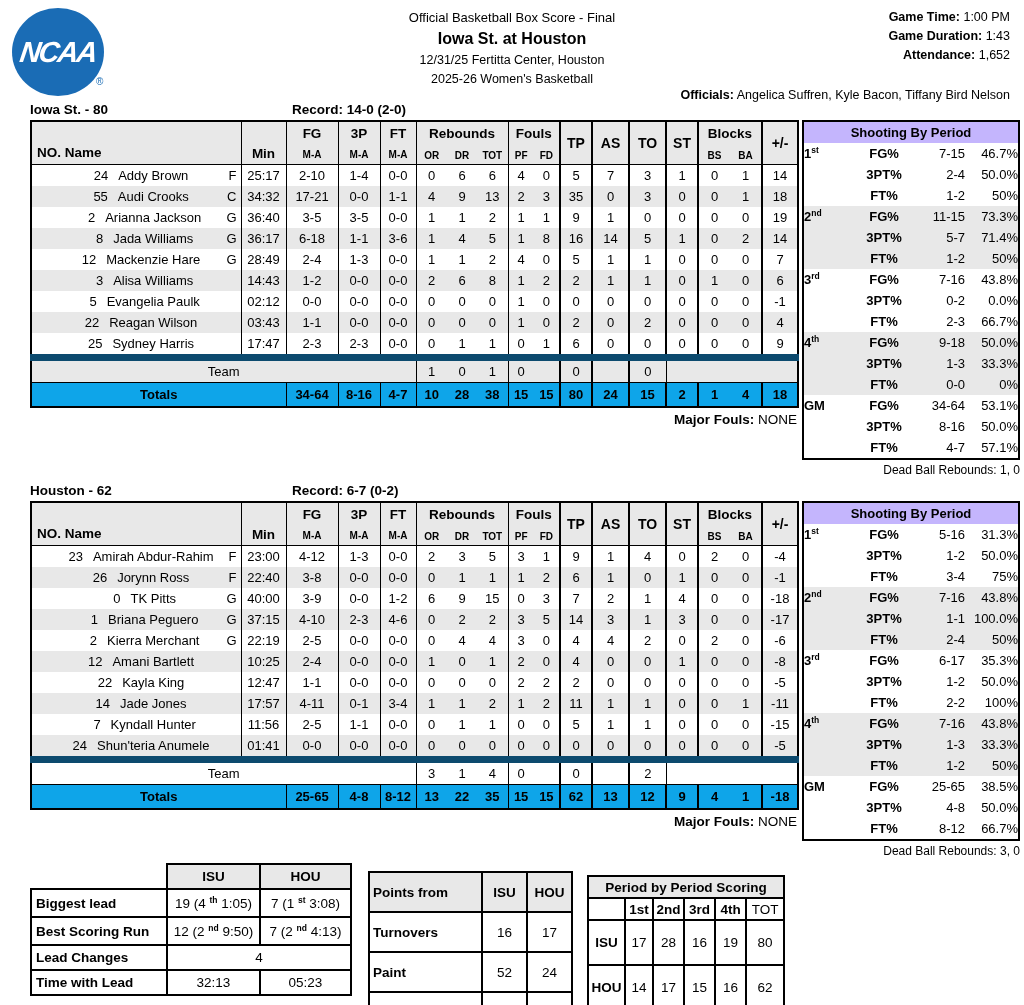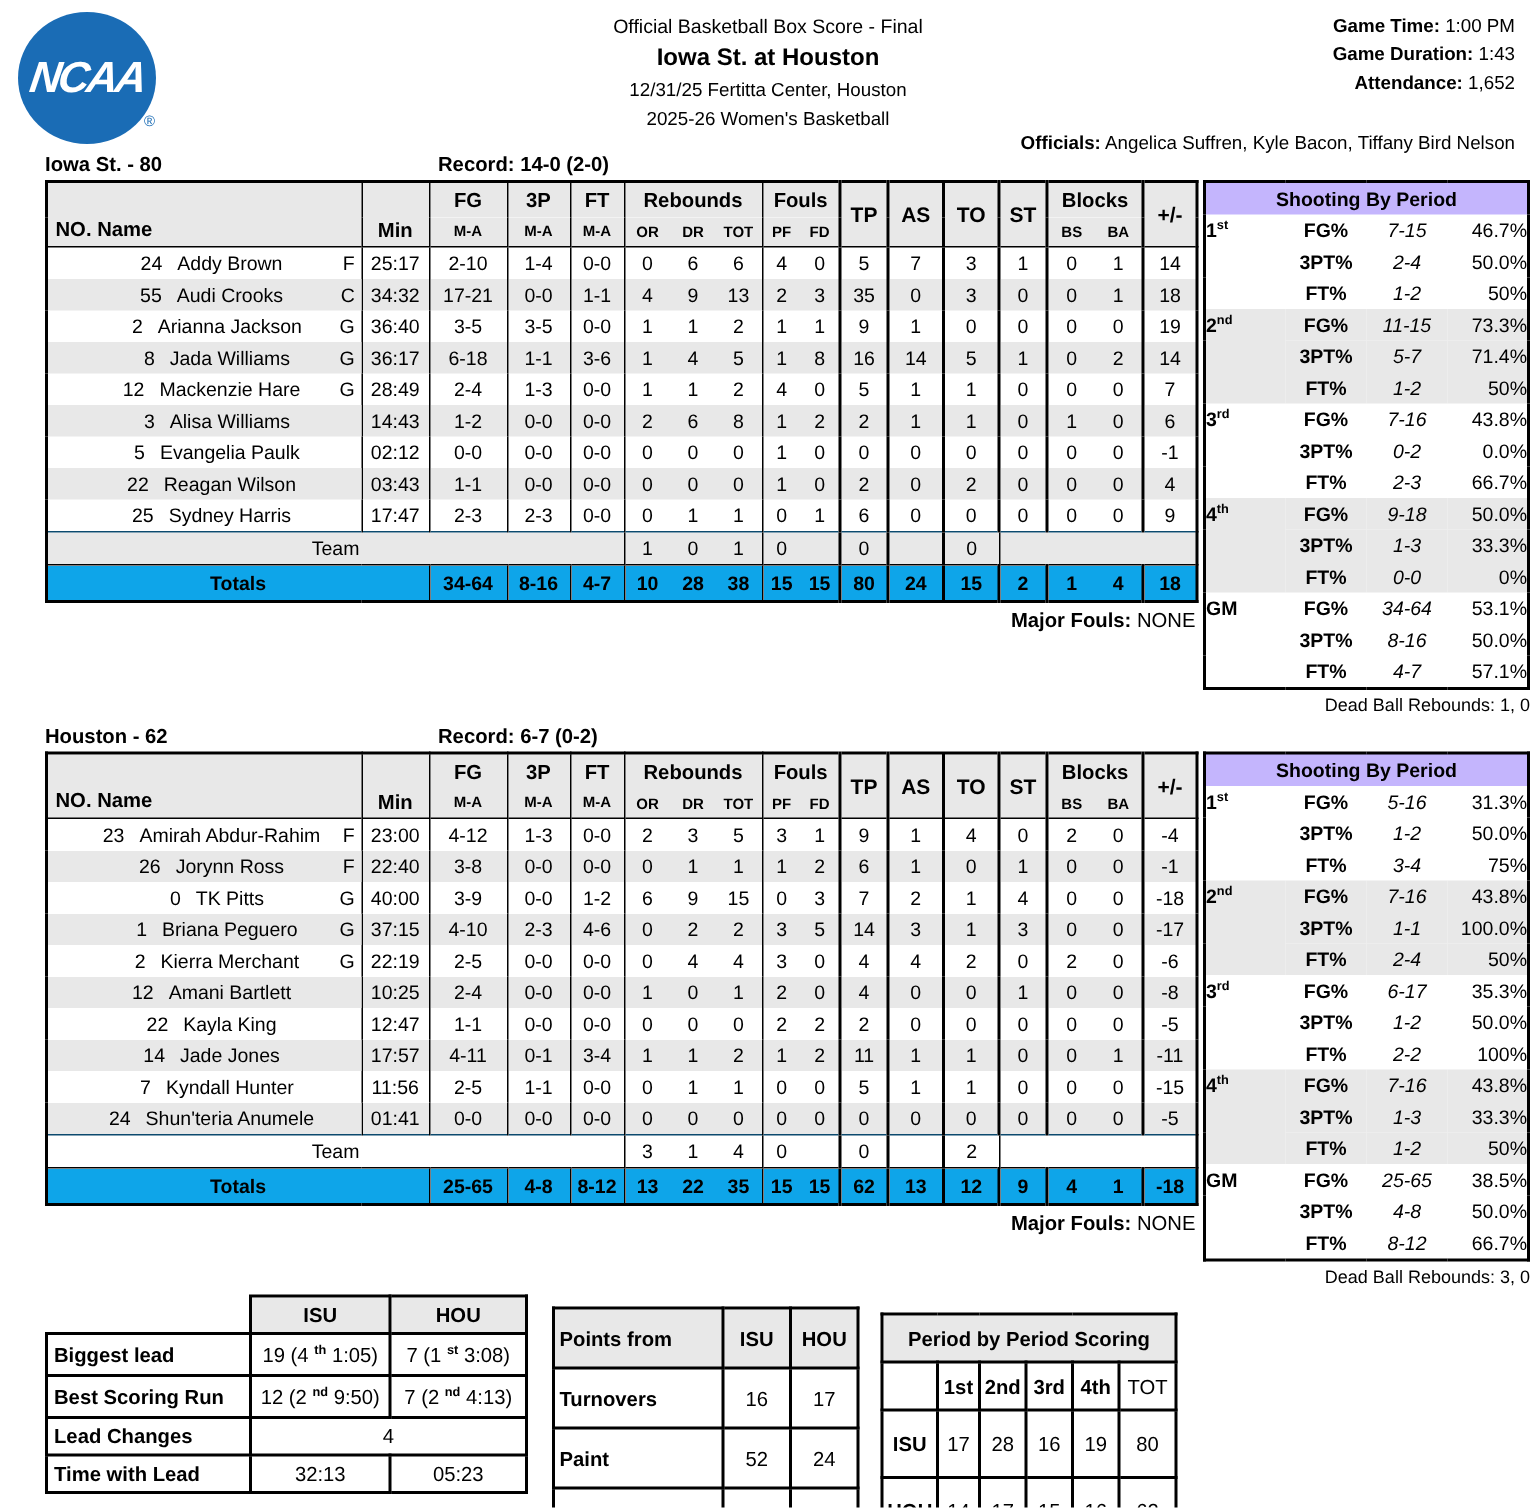--- a/index.html
+++ b/index.html
@@ -39,54 +39,54 @@
   table.box th.g-lbl { font-size:13.5px; }
   table.box .hr2 .ma { font-size:10px; }
   table.box .hr2 .s3, table.box .hr2 .s2 { font-size:10px; font-weight:bold; }
   tbody tr:first-child td { border-top:1px solid #000; }
   .s3 { display:inline-block; width:33.3%; text-align:center; }
   .s2 { display:inline-block; width:50%; text-align:center; }
   td.c-name { text-align:left; position:relative;margin-left:40px; }
   .no { display:inline-block; width:24px; text-align:right; margin-right:10px; }
   .pos { position:absolute; right:4px; top:0; }
   tr.shade td { background:#e8e8e8; }
-  tr.team-row td { border-top:1px solid #0c4a6e; }
+  tr.team-row td { border-top:7px solid #0c4a6e; }
   td.c-teamlbl { text-align:left; padding-left:5px; }
   td.c-rest { border-left:2px solid #000; }
   tr.totals-row td { border-top:1px solid #000; font-weight:bold; background:#0ea5e9; height:23px; line-height:23px; }
   td.c-totlbl { text-align:left; padding-left:5px; font-size:13.5px; }
   .major-fouls { width:767px; text-align:right; font-size:13.5px; margin-top:4px; }
 
   
   table.shoot { width:218px; border:2px solid #000; border-collapse:collapse; table-layout:fixed; }
   table.shoot td, table.shoot th { padding:0; height:21px; line-height:21px; font-size:13px; }
   .sp-title { background:#c4b5fd; font-weight:bold; text-align:center; font-size:13.5px; height:20px; }
   .sp-period { width:32px; font-weight:bold; text-align:left; padding-left:3px; vertical-align:top; }
   .sp-stat { width:52px; font-weight:bold; text-align:center; }
-  .sp-ma { width:62px; text-align:center;font-style:italic; }
+  .sp-ma { width:62px; text-align:right; }
   .sp-pct { text-align:right; padding-right:8px; }
   tr.g-shade td { background:#e8e8e8; }
   sup { font-size:8.5px; vertical-align:super; line-height:0; font-weight:bold; }
   .dbr { width:218px; text-align:right; font-size:12px; margin-top:3px; }
 
   
   .bottom { display:flex; margin-left:30px; margin-top:5px; align-items:flex-start; }
   table.gf { border-collapse:collapse; table-layout:fixed; font-size:13.5px; }
   table.gf td, table.gf th { border:2px solid #000; height:25px; padding:0 4px; text-align:center; white-space:nowrap; overflow:hidden; }
   table.gf .ghost { border-top:none; border-left:none; background:#fff; }
   table.gf th { background:#e8e8e8; font-weight:bold; }
   .gf-lbl { font-weight:bold; text-align:left !important; }
   table.gf tr.tall td { height:28px; }
   table.pft { border-collapse:collapse; table-layout:fixed; font-size:13.5px; margin-left:16px; margin-top:8px; }
   table.pft td, table.pft th { border:2px solid #000; height:40px; padding:0 3px; text-align:center; white-space:nowrap; overflow:hidden; }
   table.pft th { background:#e8e8e8; font-weight:bold; }
   table.pft th.pf-lbl { text-align:left; }
   .pf-row-lbl { font-weight:bold; text-align:left !important; }
   table.ps { border-collapse:collapse; table-layout:fixed; font-size:13.5px; margin-left:14px; margin-top:12px; }
-  table.ps td, table.ps th { border:2px solid #000; height:32px; padding:0 1px; text-align:center; white-space:nowrap; overflow:hidden; }
+  table.ps td, table.ps th { border:2px solid #000; height:22px; padding:0 1px; text-align:center; white-space:nowrap; overflow:hidden; }
   table.ps th.ps-title { background:#e8e8e8; font-weight:bold; }
   table.ps th { background:#fff; font-weight:bold; }
   table.ps th.ps-tot { font-weight:normal; }
   table.ps tbody td { height:45px; }
   .ps-row-lbl { font-weight:bold; }
 </style>
 </head>
 <body>
 
 <div class="page">

